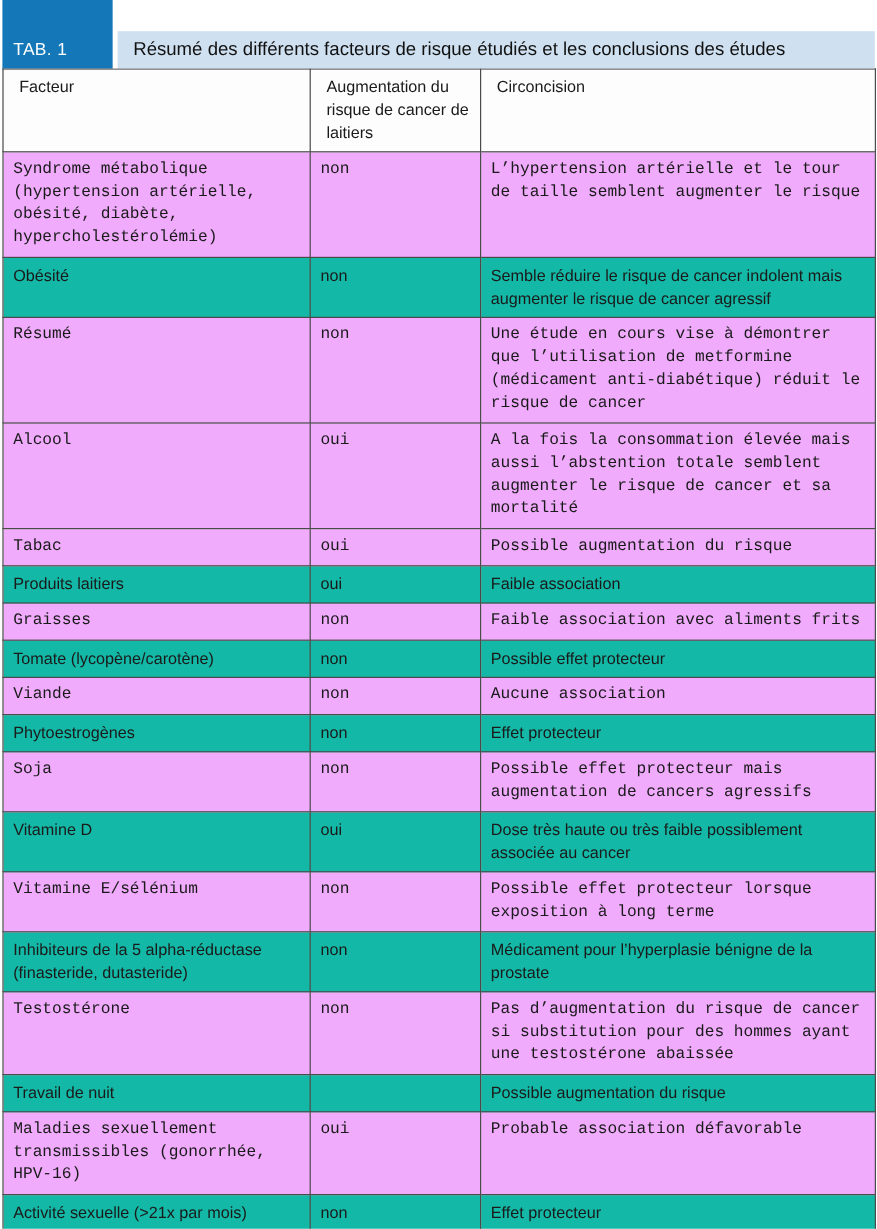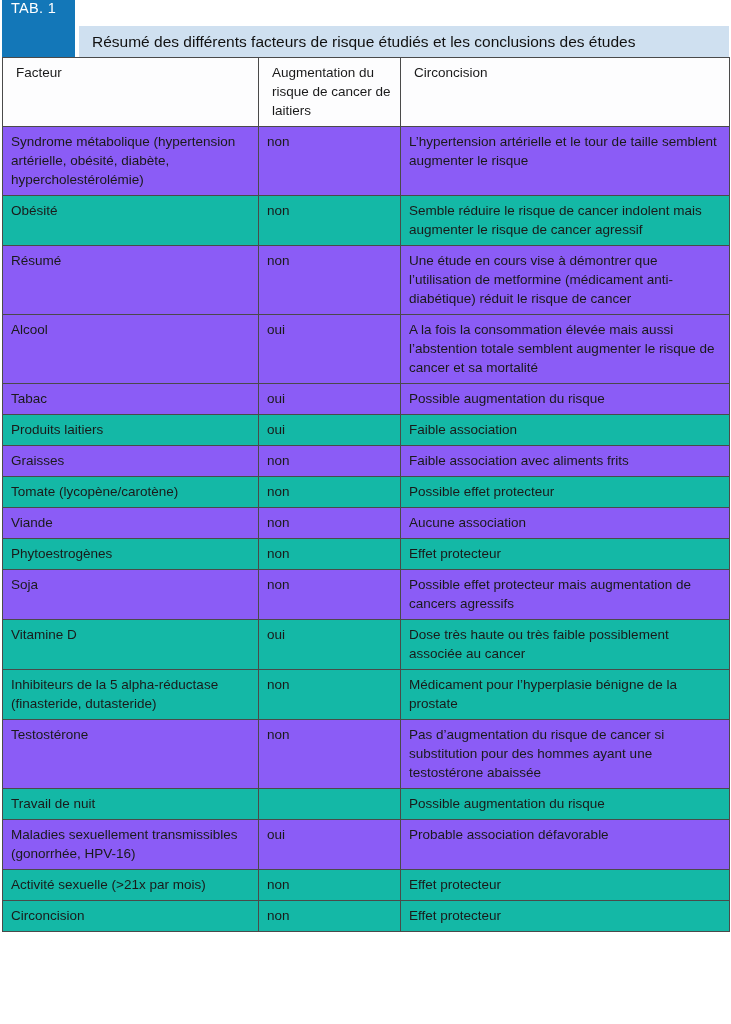--- a/index.html
+++ b/index.html
@@ -8,22 +8,22 @@
     background:#ffffff;
     font-family:"Liberation Sans", sans-serif;
     color:#1a1a1a;
     overflow:hidden;
   }
   .page { width:731px; height:1024px; padding-left:2px; background:#ffffff; }
 
   
   .band { display:flex; width:727px; height:57px; align-items:stretch; }
   .tab-box {
-    width:73px; background:#1377b8; color:#ffffff;
-    display:flex; 
+    width:92px; background:#1377b8; color:#ffffff;
+    display:flex; align-items:flex-end;
     padding:0 0 7px 9px;
     font-size:14.5px; letter-spacing:.3px;
   }
   .band-gap { width:4px; background:#ffffff; }
   .tab-title {
     flex:1; margin-top:26px; background:#cfe0f0;
     display:flex; align-items:flex-end;
     padding:0 8px 6px 13px;
     font-size:15.5px; color:#111111;
   }
@@ -36,21 +36,21 @@
   th, td {
     border:1.5px solid #4a4a4a;
     vertical-align:top; text-align:left;
     font-weight:normal;
     font-size:13.5px; line-height:19px;
     padding:5px 8px 6px 8px;
     color:#1a1a1a;
     overflow-wrap:break-word;
   }
   thead th { background:#fdfdfe;padding-left:13px; }
-  tr.row-light td { background:#8b5cf6; }
+  tr.row-light td { background:#f0abfc;font-family:Liberation Mono, monospace; }
   tr.row-shaded td { background:#14b8a6; }
 </style>
 </head>
 <body>
 
 <div class="page">
 
   <div class="band">
     <div class="tab-box">
       <span>TAB. 1</span>
@@ -128,20 +128,25 @@
         <tr class="row-light">
           <td>Soja</td>
           <td>non</td>
           <td>Possible effet protecteur mais augmentation de cancers agressifs</td>
         </tr>
         <tr class="row-shaded">
           <td>Vitamine D</td>
           <td>oui</td>
           <td>Dose très haute ou très faible possiblement associée au cancer</td>
         </tr>
+        <tr class="row-light">
+          <td>Vitamine E/sélénium</td>
+          <td>non</td>
+          <td>Possible effet protecteur lorsque exposition à long terme</td>
+        </tr>
         <tr class="row-shaded">
           <td>Inhibiteurs de la 5 alpha-réductase (finasteride, dutasteride)</td>
           <td>non</td>
           <td>Médicament pour l’hyperplasie bénigne de la prostate</td>
         </tr>
         <tr class="row-light">
           <td>Testostérone</td>
           <td>non</td>
           <td>Pas d’augmentation du risque de cancer si substitution pour des hommes ayant une testostérone abaissée</td>
         </tr>

